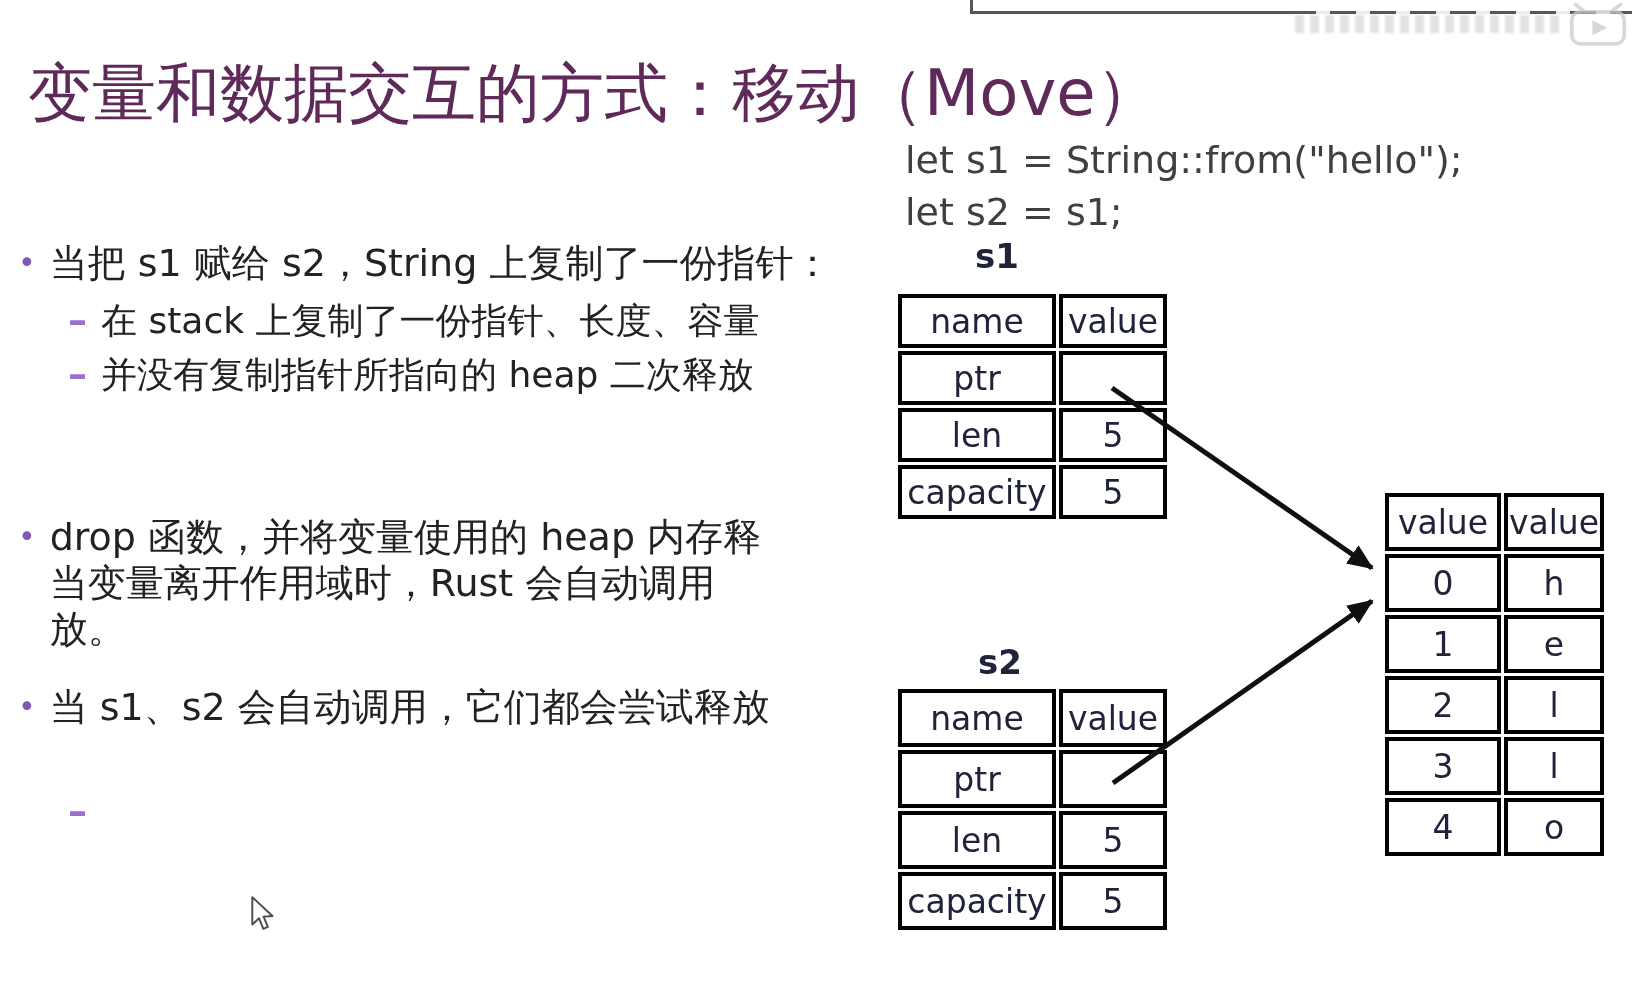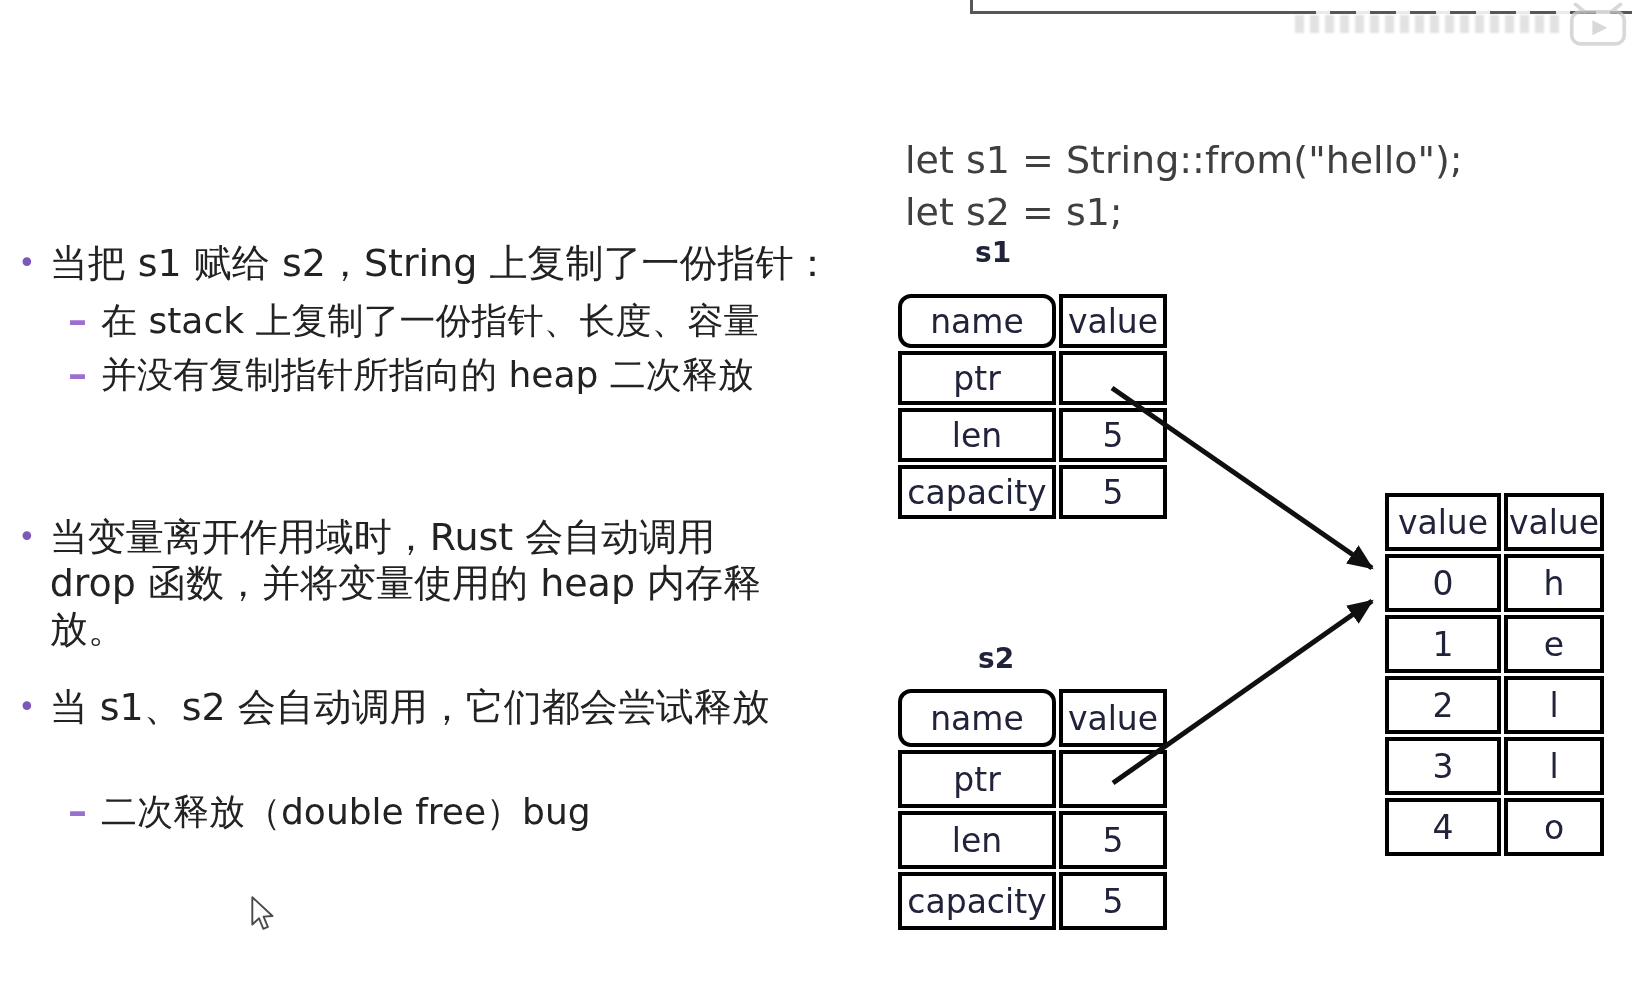--- a/index.html
+++ b/index.html
@@ -37,33 +37,33 @@
   .b1{top:240px;left:0;}
   .b1s1{top:298px;left:0;font-size:36px;}
   .b1s2{top:352px;left:0;font-size:36px;}
   .b2{top:514px;left:0;}
   .b3{top:684px;left:0;}
   .b3s1{top:789px;left:0;font-size:36px;}
   .multiline{white-space:normal;}
   .multiline div{white-space:nowrap;}
 
   
-  .tbl-label{position:absolute;color:#20233a;font-size:28px;font-weight:600;}
+  .tbl-label{position:absolute;color:#20233a;font-size:34px;font-weight:600;}
   .lbl-s1{left:975px;top:236px;}
   .lbl-s2{left:978px;top:642px;}
   table.memtable{position:absolute;border-collapse:separate;border-spacing:3px;}
   table.memtable td{border:4px solid #000;text-align:center;vertical-align:middle;
         color:#20233a;font-size:33px;padding:0;}
   .t-s1{left:895px;top:291px;}
   .t-s1 td{height:46px;}
   .t-s2{left:895px;top:686px;}
   .t-s2 td{height:50px;}
   .t-heap{left:1382px;top:490px;}
   .t-heap td{height:50px;}
-  .col-name{width:150px;border-radius:13px;}
+  .col-name{width:150px;}
   .col-val{width:100px;}
   .col-idx{width:108px;}
   .col-hval{width:92px;}
 
   .overlay{position:absolute;left:0;top:0;pointer-events:none;}
 </style>
 </head>
 <body>
 
 <div class="page">
@@ -73,20 +73,21 @@
   <div class="boxline-dashed"></div>
   <div class="wm-smudge"></div>
   <div class="wm-logo">
     <svg width="60" height="46" viewBox="0 0 64 48">
       <path d="M18 10 L8 2 M46 10 L56 2" stroke="#cccccc" stroke-width="4" fill="none" stroke-linecap="round"></path>
       <rect x="4" y="10" width="56" height="34" rx="9" fill="none" stroke="#cccccc" stroke-width="4"></rect>
       <path d="M26 19 L42 27 L26 35 Z" fill="#cccccc"></path>
     </svg>
   </div>
 
+  <div class="title l1">变量和数据交互的方式：移动（Move）</div>
 
   <div class="code">
     <div>let s1 = String::from("hello");</div>
     <div>let s2 = s1;</div>
   </div>
 
   <div class="bullet b1">
     <span class="marker dot">•</span>
     <span>当把 s1 赋给 s2，String 上复制了一份指针：</span>
   </div>
@@ -95,35 +96,34 @@
     <span>在 stack 上复制了一份指针、长度、容量</span>
   </div>
   <div class="bullet b1s2">
     <span class="marker dash">–</span>
     <span>并没有复制指针所指向的 heap 二次释放</span>
   </div>
 
   <div class="bullet b2">
     <span class="marker dot">•</span>
     <span class="multiline">
+      <div>drop 函数，并将变量使用的 heap 内存释</div>
       <div>当变量离开作用域时，Rust 会自动调用</div>
-      <div>drop 函数，并将变量使用的 heap 内存释</div>
       <div>放。</div>
     </span>
   </div>
 
   <div class="bullet b3">
     <span class="marker dot">•</span>
     <span class="multiline">
       <div>当 s1、s2 会自动调用，它们都会尝试释放</div>
     </span>
   </div>
   <div class="bullet b3s1">
     <span class="marker dash">–</span>
-    <span>二次释放（double free）bug</span>
   </div>
 
   <div class="tbl-label lbl-s1">s1</div>
   <table class="memtable t-s1">
     <tbody>
         <tr>
       <td class="col-name">name</td>
       <td class="col-val">value</td>
     </tr>
     <tr>

